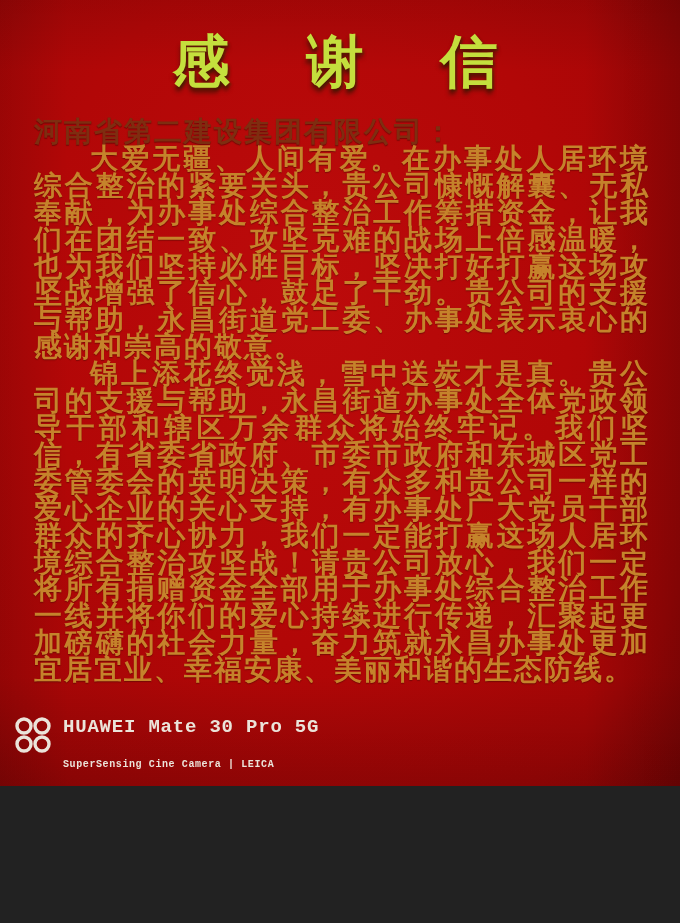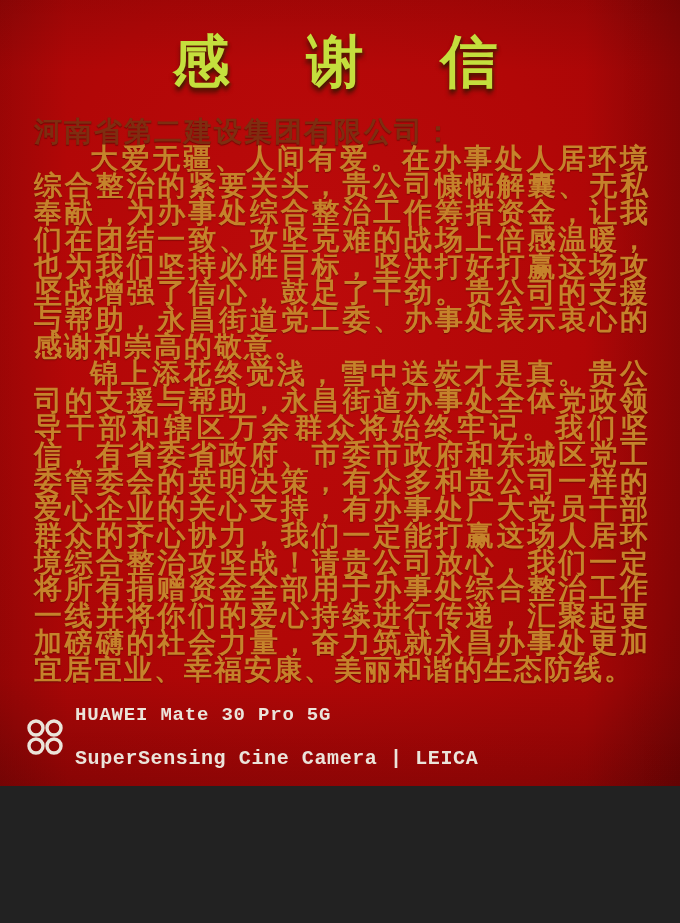--- a/index.html
+++ b/index.html
@@ -43,27 +43,27 @@
   }
   .signature {
     position: absolute; top: 836px; right: 40px; width: 330px;
     text-align: right;
     font-size: 24px; font-weight: bold;
     line-height: 28px; letter-spacing: 2px;
     color: #c5832b;
     text-shadow: 0 1px 1px rgba(60,10,0,0.45);
   }
   .watermark {
-    position: absolute; left: 26px; bottom: 16px;
-    display: flex; align-items: center; gap: 11px;
+    position: absolute; left: 14px; bottom: 16px;
+    display: flex; align-items: flex-start; gap: 11px;
     color: #ebe4da;
   }
   .wm-logo { flex: 0 0 auto; }
   .wm-line1 { font-size: 19px; font-weight: bold; letter-spacing: 0.8px; }
-  .wm-line2 { font-size: 20px; font-weight: bold; letter-spacing: 0.6px; margin-top: 21px; }
+  .wm-line2 { font-size: 10px; font-weight: bold; letter-spacing: 0.6px; margin-top: 21px; }
 </style>
 </head>
 <body>
 
 <div class="photo">
   <div class="vignette"></div>
 
   <h1 class="title">感　谢　信</h1>
 
   <div class="letter-body">

